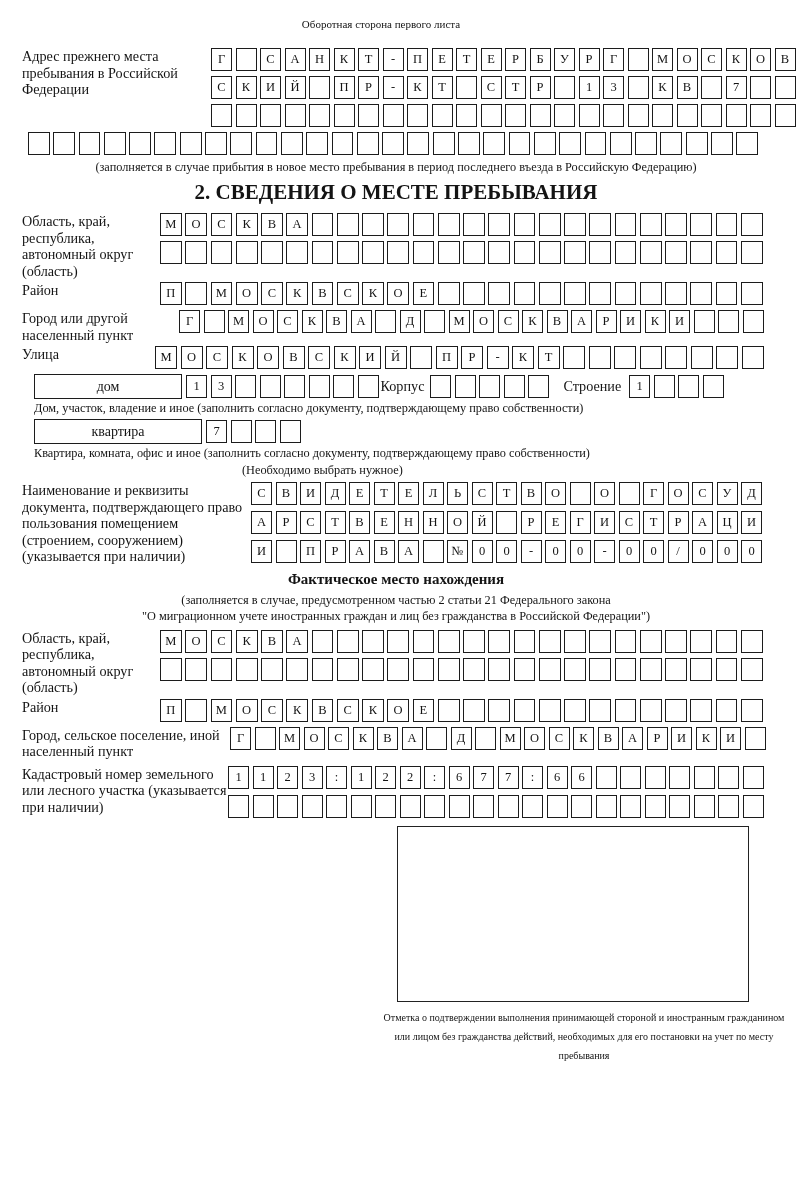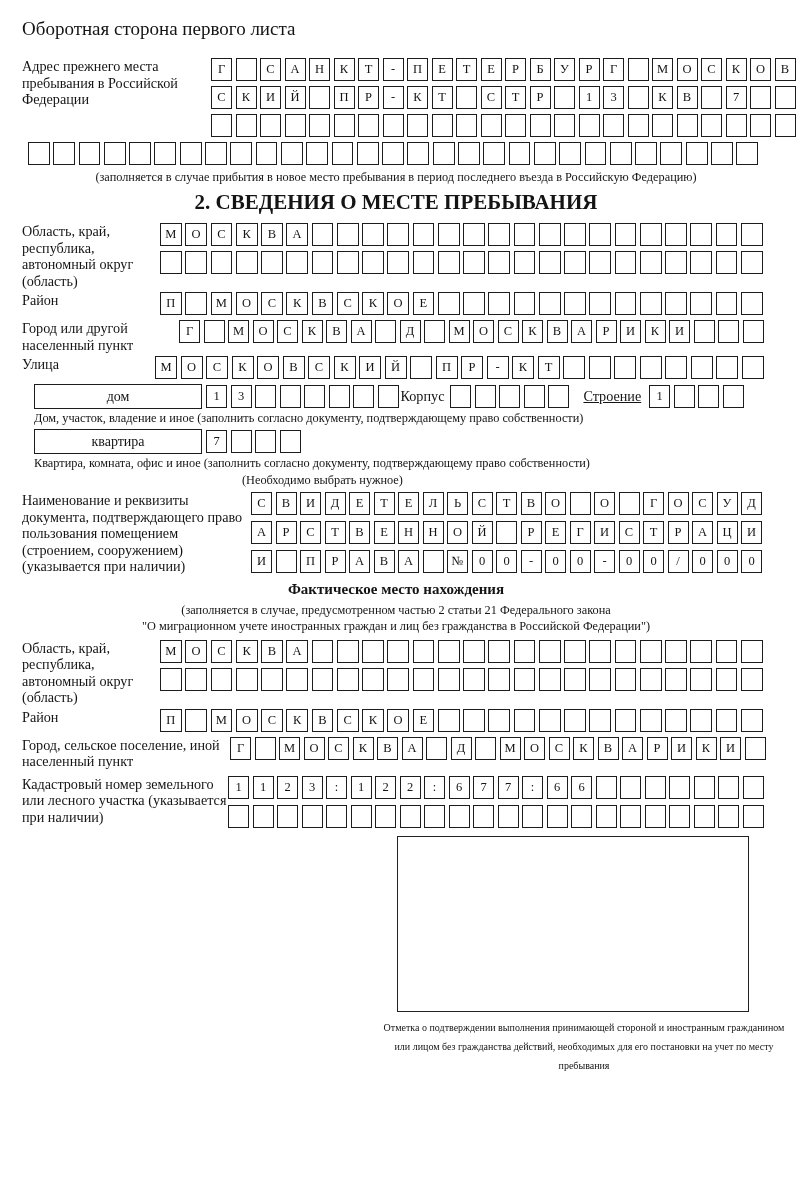--- a/index.html
+++ b/index.html
@@ -1,18 +1,18 @@
 <!DOCTYPE html>
 <html><head>
 <meta charset="utf-8">
 <style>
   html,body{margin:0;padding:0;background:#fff;}
   body{width:800px;height:1180px;overflow:hidden;color:#141414;font-family:"Liberation Serif",serif;}
   .page{position:relative;box-sizing:border-box;width:800px;height:1180px;padding:18px 30px 0 22px;}
-  .hdr{font-size:19px;text-align:left;padding-right:30px;}
+  .hdr{font-size:11px;text-align:center;padding-right:30px;}
   .frow{display:flex;align-items:flex-start;}
   .flabel{flex:none;font-size:14.2px;line-height:16.5px;}
   .rows{flex:none;display:flex;flex-direction:column;gap:5px;}
   .boxrow{display:flex;gap:3.5px;}
   .cell{flex:none;box-sizing:border-box;width:21px;height:23px;border:1.5px solid #1c1c1c;
         display:flex;align-items:center;justify-content:center;font-size:12.5px;line-height:1;}
   .p252 .cell{width:21.75px;}
   .p255 .cell{width:22px;}
   .w29 .cell{width:21.8px;}
   .widebox{flex:none;box-sizing:border-box;border:1.5px solid #1c1c1c;height:25px;
@@ -291,40 +291,40 @@
         <div class="cell"></div>
         <div class="cell"></div>
         <div class="cell"></div>
         <div class="cell"></div>
         <div class="cell"></div>
         <div class="cell"></div>
       </div>
   </div>
 
   <div class="inline" style="margin-top:5px;">
-    <div class="widebox" style="width:168px;margin-left:12px;">дом</div>
+    <div class="widebox" style="width:148px;margin-left:12px;">дом</div>
     <div class="boxrow" style="margin-left:4px;">
         <div class="cell">1</div>
         <div class="cell">3</div>
         <div class="cell"></div>
         <div class="cell"></div>
         <div class="cell"></div>
         <div class="cell"></div>
         <div class="cell"></div>
         <div class="cell"></div>
       </div>
     <span style="margin-left:2px;margin-right:6px;">Корпус</span>
     <div class="boxrow">
         <div class="cell"></div>
         <div class="cell"></div>
         <div class="cell"></div>
         <div class="cell"></div>
         <div class="cell"></div>
       </div>
-    <span style="margin-left:14px;margin-right:8px;text-decoration:underline;">Строение</span>
+    <span style="margin-left:14px;margin-right:8px;">Строение</span>
     <div class="boxrow">
         <div class="cell">1</div>
         <div class="cell"></div>
         <div class="cell"></div>
         <div class="cell"></div>
       </div>
   </div>
   <div class="cap" style="margin-top:2px;">Дом, участок, владение и иное (заполнить согласно документу, подтверждающему право собственности)</div>
 
   <div class="inline" style="margin-top:3px;">

